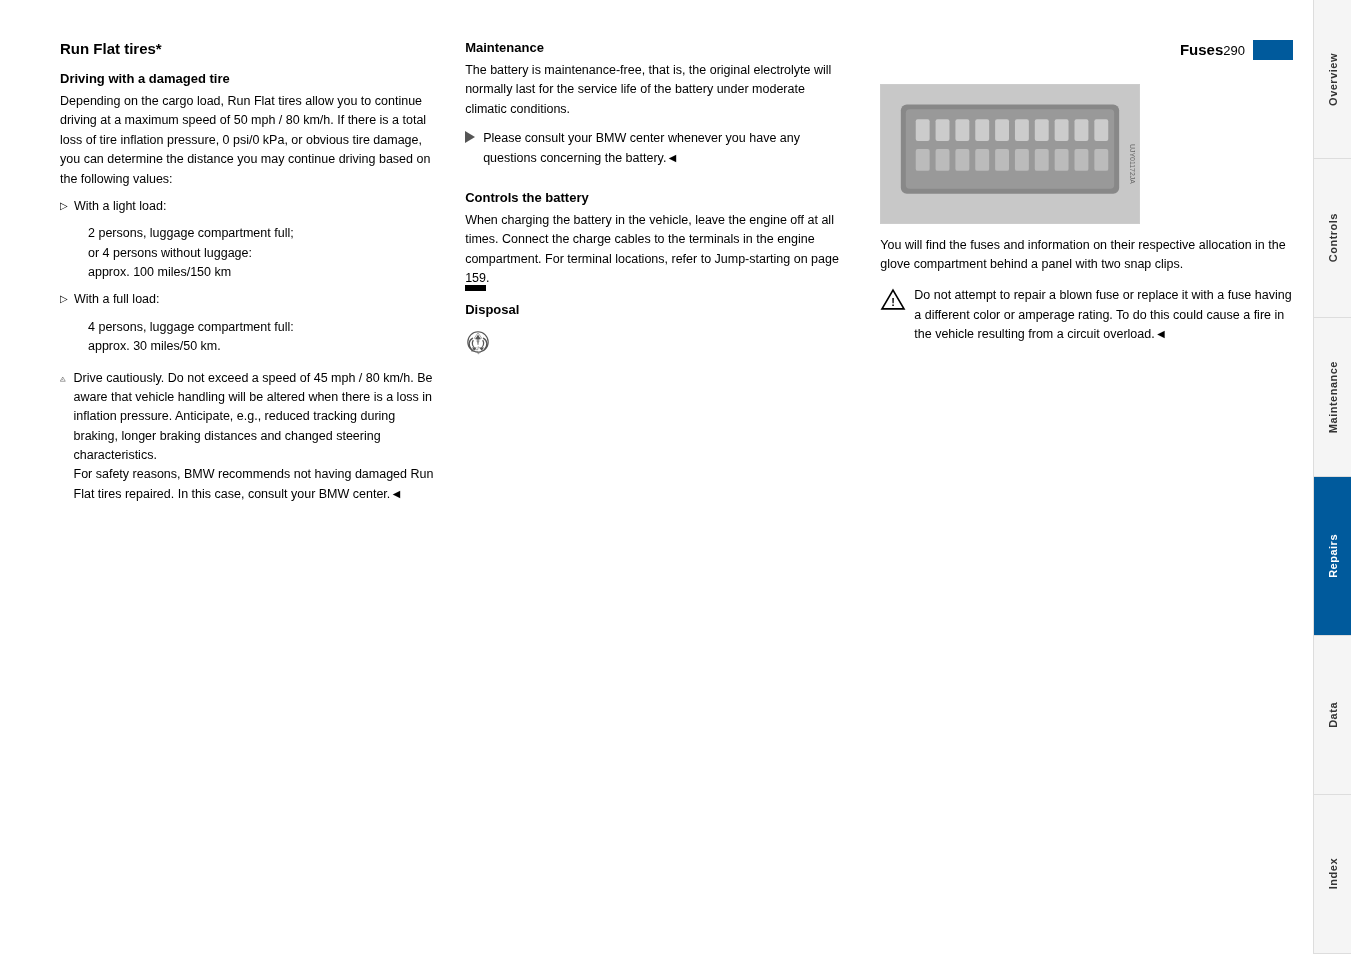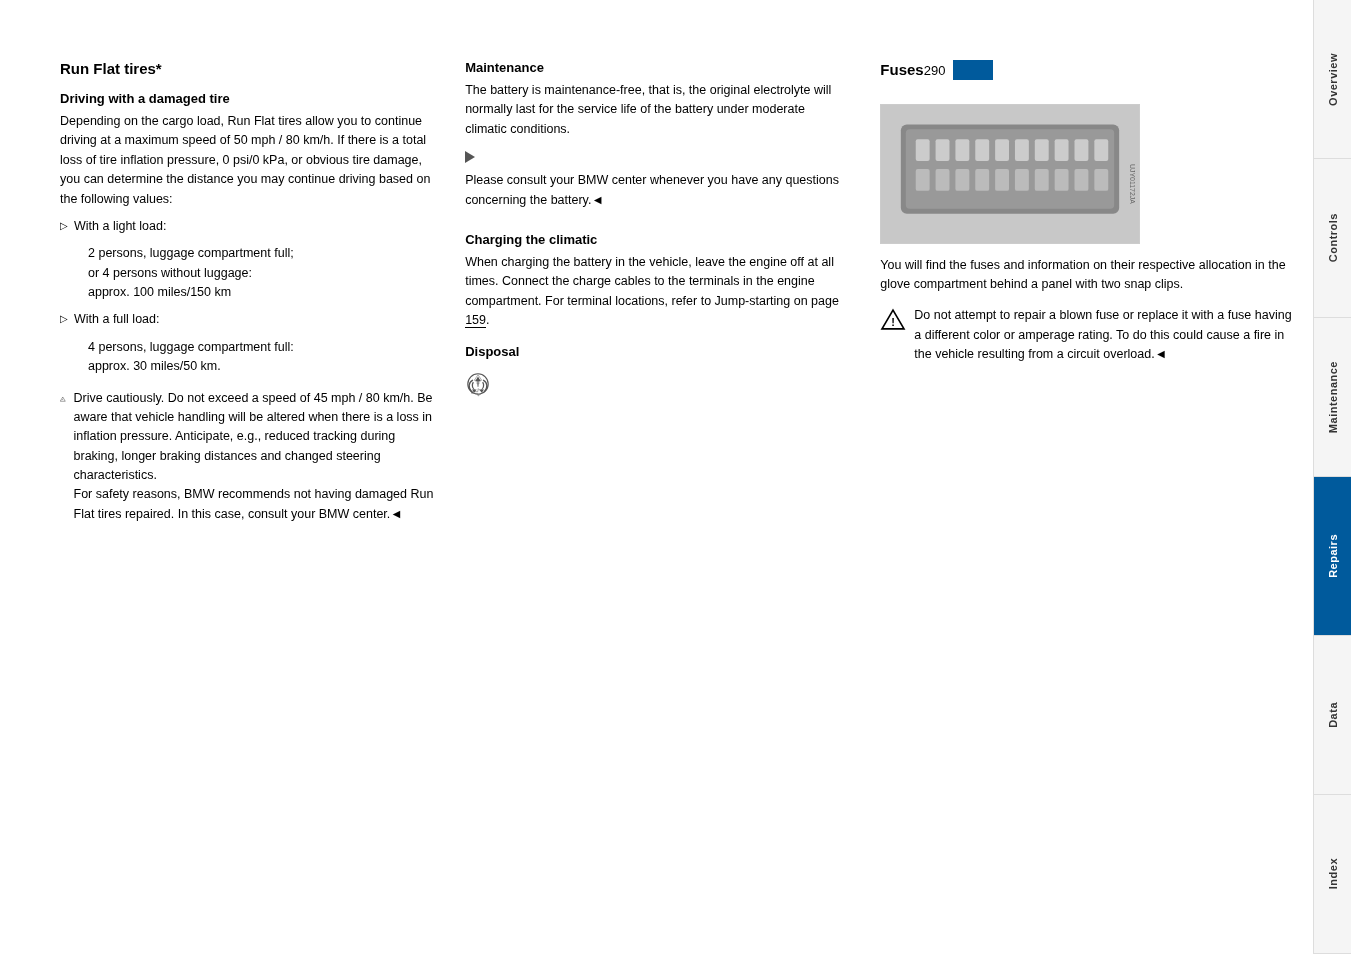--- a/index.html
+++ b/index.html
@@ -13,21 +13,21 @@
       overflow: hidden;
       position: relative;
     }
     .page-container {
       display: flex;
       width: 1351px;
       height: 954px;
     }
     .main-content {
       flex: 1;
-      padding: 60px 20px 40px 60px;
+      padding: 40px 20px 40px 60px;
       display: flex;
       gap: 0;
     }
     .column {
       flex: 1;
       padding-right: 30px;
     }
     .section-title {
       font-size: 15px;
       font-weight: bold;
@@ -76,21 +76,20 @@
     }
     .warning-triangle {
       width: 22px;
       height: 20px;
     }
     .note-box {
       display: flex;
       align-items: flex-start;
       margin: 10px 0;
       gap: 8px;
-      flex-direction: column;
     }
     .play-icon {
       width: 0;
       height: 0;
       border-top: 6px solid transparent;
       border-bottom: 6px solid transparent;
       border-left: 10px solid #555;
       margin-top: 2px;
       flex-shrink: 0;
     }
@@ -100,21 +99,21 @@
       flex-shrink: 0;
       margin-top: 0;
     }
     .fuses-section {
       flex: 1.1;
       padding-left: 10px;
     }
     .fuses-header {
       display: flex;
       align-items: baseline;
-      justify-content: flex-start;
+      justify-content: flex-end;
       margin-bottom: 14px;
     }
     .page-number {
       font-size: 13px;
       font-weight: normal;
     }
     .fuses-image {
       width: 260px;
       height: 140px;
       background: #e8e8e8;
@@ -196,22 +195,22 @@
     <div class="column">
 
       <div class="subsection-title">Maintenance</div>
       <p>The battery is maintenance-free, that is, the original electrolyte will normally last for the service life of the battery under moderate climatic conditions.</p>
 
       <div class="note-box">
         <div class="play-icon"></div>
         <p>Please consult your BMW center whenever you have any questions concerning the battery.◄</p>
       </div>
 
-      <div class="subsection-title">Charging the climatic</div>
-      <p>When charging the battery in the vehicle, leave the engine off at all times. Connect the charge cables to the terminals in the engine compartment. For terminal locations, refer to Jump-starting on page <span style="border-bottom:1px solid #000000;">159</span>.</p>
+      <div class="subsection-title">Controls the battery</div>
+      <p>When charging the battery in the vehicle, leave the engine off at all times. Connect the charge cables to the terminals in the engine compartment. For terminal locations, refer to Jump-starting on page <span style="border-bottom:6px solid #000000;">159</span>.</p>
 
       <div class="subsection-title">Disposal</div>
       <div class="warning-box">
         <svg class="recycle-icon" viewBox="0 0 28 28" fill="none" xmlns="http://www.w3.org/2000/svg">
           <path d="M14 4 L18 10 L15 10 L15 14 L13 14 L13 10 L10 10 Z" stroke="#555" stroke-width="0.5" fill="none"></path>
           <path d="M20 10 C24 12 25 18 21 22" stroke="#555" stroke-width="1.5" fill="none" stroke-linecap="round"></path>
           <path d="M8 10 C4 12 3 18 7 22" stroke="#555" stroke-width="1.5" fill="none" stroke-linecap="round"></path>
           <path d="M7 22 L14 22 L14 19 L19 23 L14 27 L14 24 L7 24 Z" stroke="#555" stroke-width="0.5" fill="none"></path>
 
           <circle cx="14" cy="14" r="11" stroke="#555" stroke-width="1.2" fill="none"></circle>

